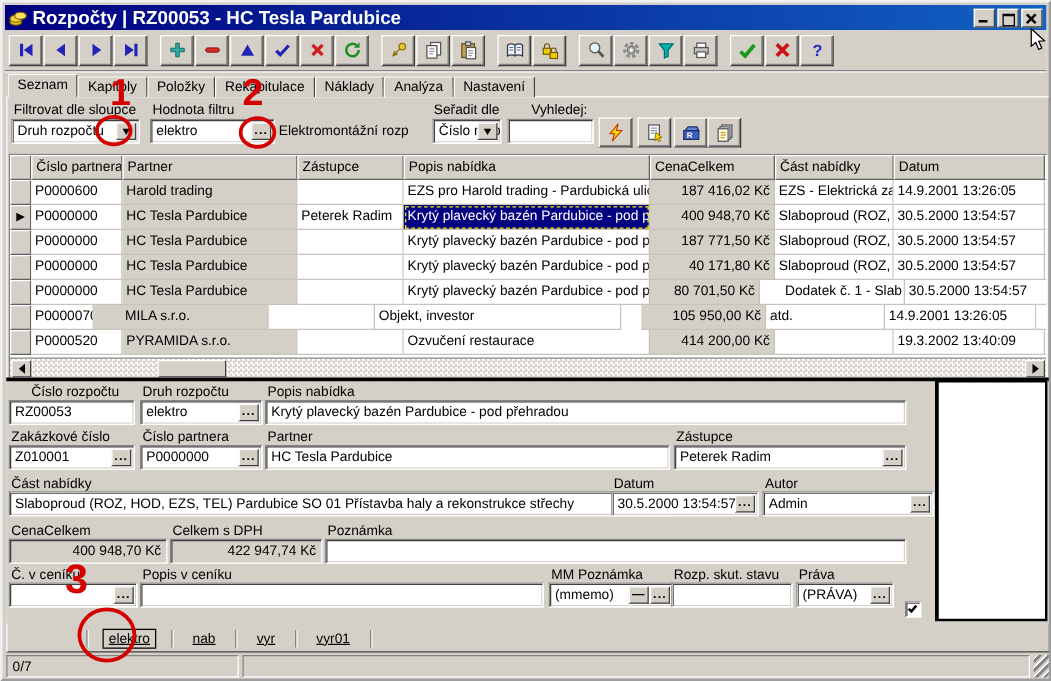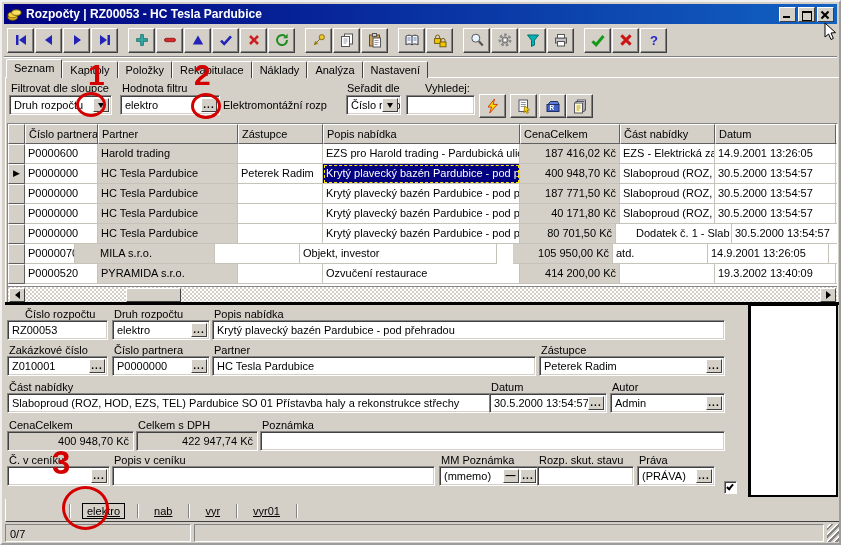--- a/index.html
+++ b/index.html
@@ -3,21 +3,21 @@
 <meta charset="utf-8">
 <style>
   html,body{margin:0;padding:0;background:#808080;}
   *{box-sizing:border-box;}
   .screen{position:relative;width:841px;height:545px;background:#d4d0c8;
     border:2px outset #f0f0f0;overflow:hidden;
     font-family:"Liberation Sans",sans-serif;font-size:11px;color:#000;}
   
   .titlebar{position:absolute;left:2px;top:2px;width:833px;height:20px;
     background:linear-gradient(90deg,#000080,#1262c2);display:flex;align-items:center;
-    padding:0 3px;color:#fff;font-weight:bold;font-size:12px;}
+    padding:0 3px;color:#fff;font-weight:bold;font-size:15px;}
   .appicon{width:15px;height:15px;margin-right:4px;flex:0 0 auto;}
   .tb-title{flex:1;white-space:nowrap;overflow:hidden;}
   .cap-btn{width:17px;height:15px;background:#d4d0c8;border:1px solid;
     border-color:#fff #404040 #404040 #fff;margin-left:2px;position:relative;}
   .cap-min::after{content:"";position:absolute;left:3px;bottom:3px;width:7px;height:2px;background:#000;}
   .cap-max::after{content:"";position:absolute;left:3px;top:3px;width:8px;height:7px;
     border:1px solid #000;border-top-width:2px;}
   .cap-close::before,.cap-close::after{content:"";position:absolute;left:2px;top:6px;width:10px;height:2px;background:#000;}
   .cap-close::before{transform:rotate(45deg);}  .cap-close::after{transform:rotate(-45deg);}
   
@@ -393,21 +393,21 @@
           <div class="gc" style="width: 95px;">Slaboproud (ROZ, H</div>
           <div class="gc" style="width: 121px;">30.5.2000 13:54:57</div>
           <div class="gc" style="width: 12px;">Z</div>
         </div>
         <div class="grow">
           <div class="gc indicator" style="width: 17px;"></div>
           <div class="gc" style="width: 73px;">P0000000</div>
           <div class="gc shaded" style="width: 140px;">HC Tesla Pardubice</div>
           <div class="gc" style="width: 85px;"></div>
           <div class="gc" style="width: 197px;">Krytý plavecký bazén  Pardubice - pod přehradou</div>
-          <div class="gc shaded right" style="width: 96px;">80 701,50 Kč</div>
+          <div class="gc shaded right" style="width: 88px;">80 701,50 Kč</div>
           <div class="gc" style="width: 116px; padding-left: 20px;">Dodatek č. 1 - Slab</div>
           <div class="gc" style="width: 121px;">30.5.2000 13:54:57</div>
           <div class="gc" style="width: 12px;">Z</div>
         </div>
         <div class="grow">
           <div class="gc indicator" style="width: 17px;"></div>
           <div class="gc" style="width: 50px;">P0000070</div>
           <div class="gc shaded" style="width: 140px; padding-left: 25px;">MILA s.r.o.</div>
           <div class="gc" style="width: 85px;"></div>
           <div class="gc" style="width: 197px;">Objekt, investor</div>
@@ -469,21 +469,21 @@
     </div>
 
     <div class="lbl" style="left:4px;top:76px;">Část nabídky</div>
     <div class="field" style="left:2px;top:88px;width:530px;"><span>Slaboproud (ROZ, HOD, EZS, TEL) Pardubice  SO 01 Přístavba haly a rekonstrukce střechy</span></div>
     <div class="lbl" style="left:486px;top:76px;">Datum</div>
     <div class="field" style="left:484px;top:88px;width:118px;">
       <span>30.5.2000 13:54:57</span>
       <button class="in-btn">...</button>
     </div>
     <div class="lbl" style="left:607px;top:76px;">Autor</div>
-    <div class="field" style="left:605px;top:88px;width:115px;">
+    <div class="field" style="left:605px;top:88px;width:137px;">
       <span>Admin</span>
       <button class="in-btn">...</button>
     </div>
 
     <div class="lbl" style="left:4px;top:114px;">CenaCelkem</div>
     <div class="field gray" style="left:2px;top:126px;width:127px;"><span>400 948,70 Kč</span></div>
     <div class="lbl" style="left:133px;top:114px;">Celkem s DPH</div>
     <div class="field gray" style="left:131px;top:126px;width:122px;"><span>422 947,74 Kč</span></div>
     <div class="lbl" style="left:257px;top:114px;">Poznámka</div>
     <div class="field" style="left:255px;top:126px;width:465px;"><span></span></div>

